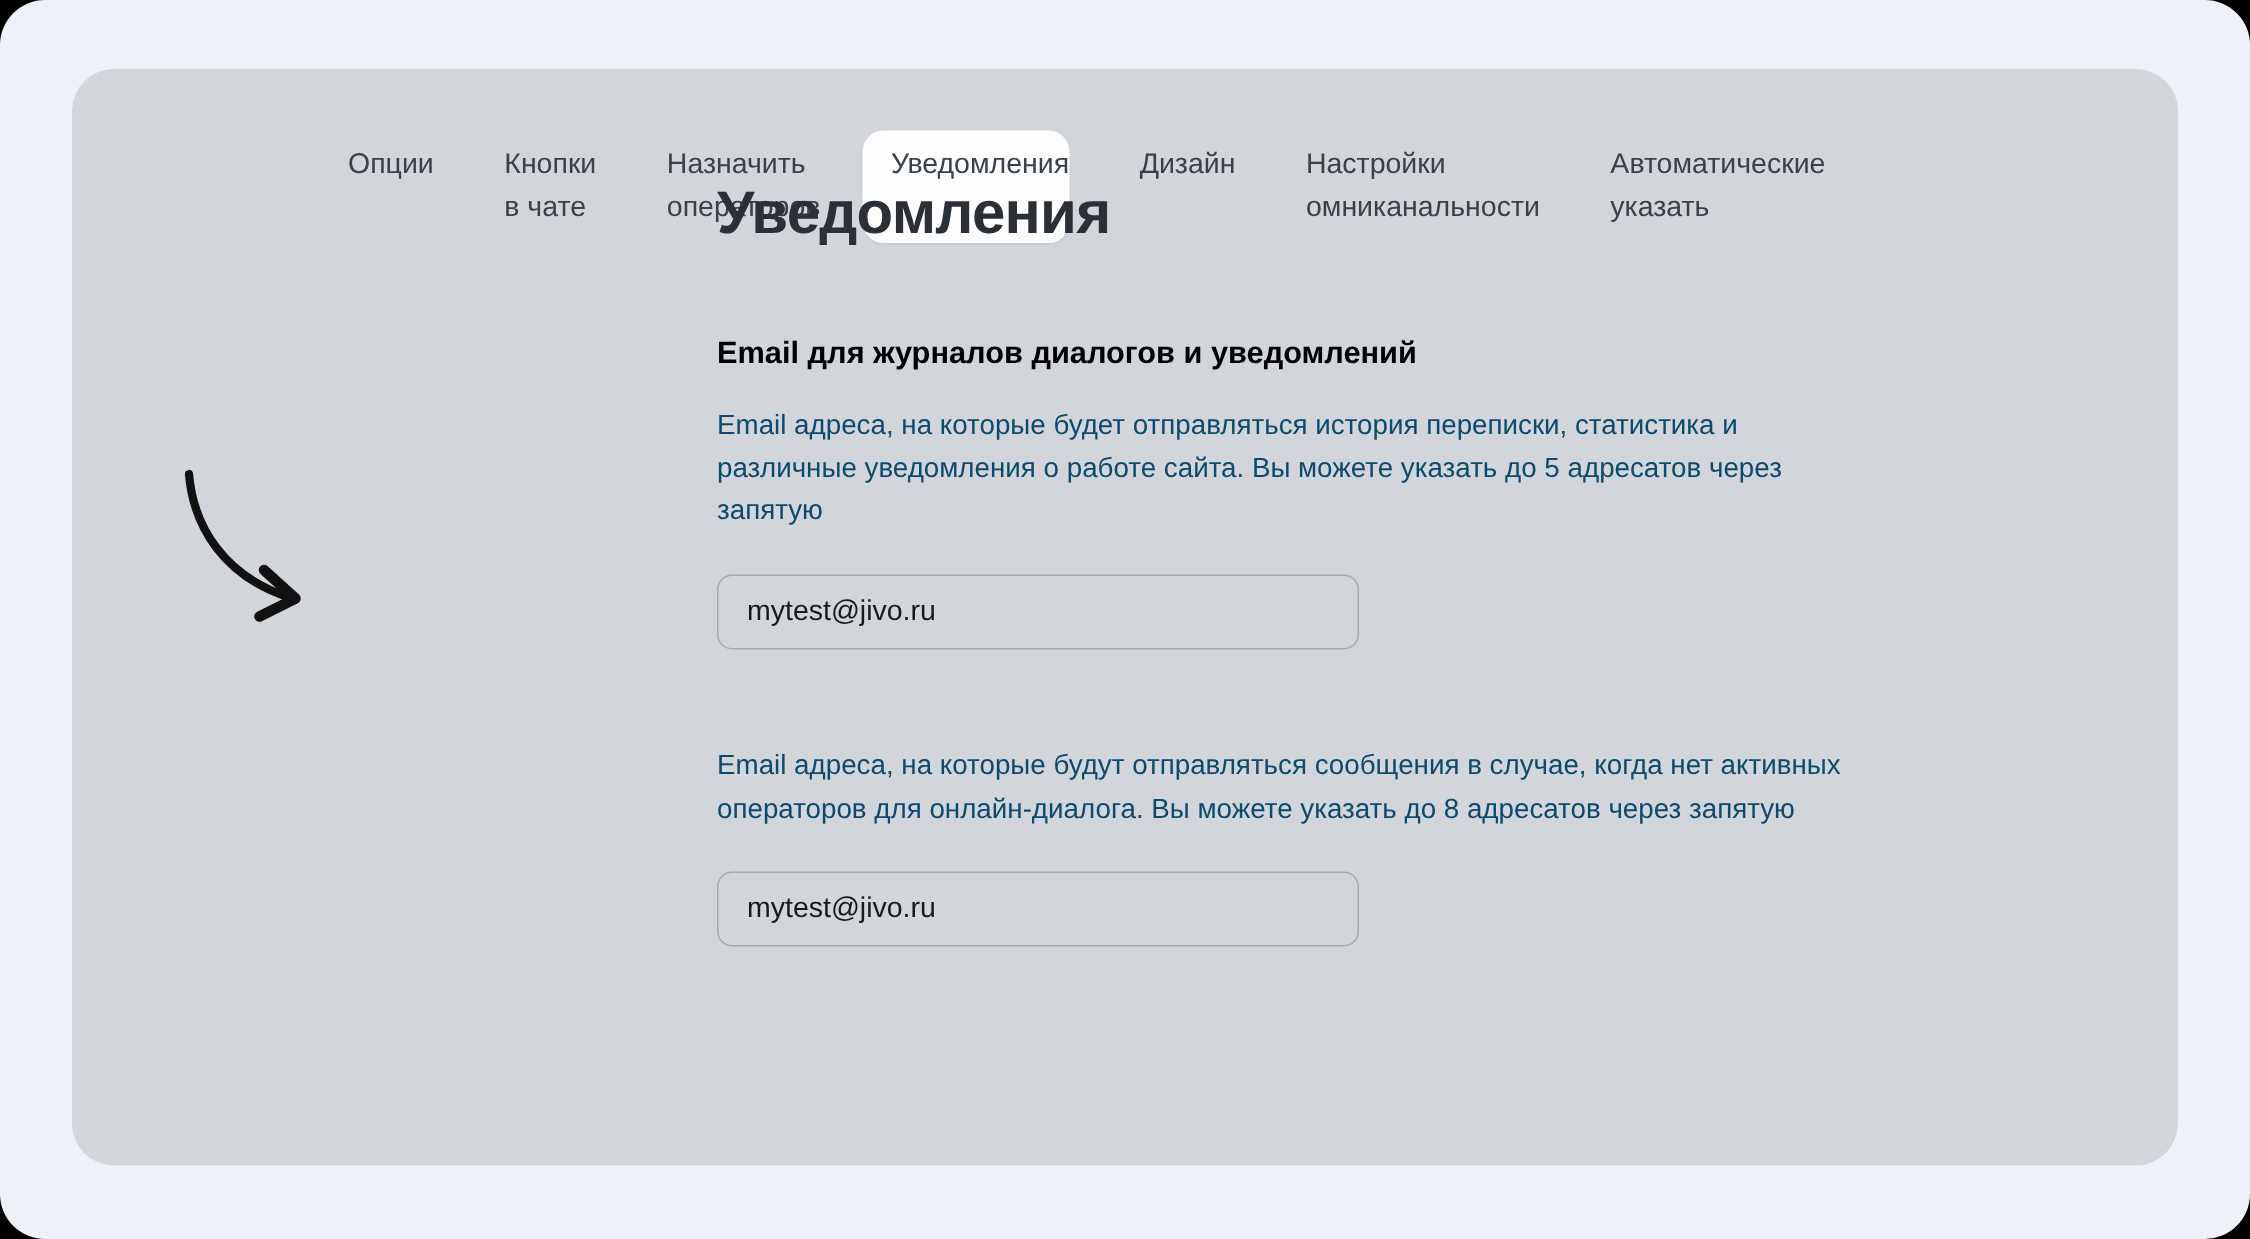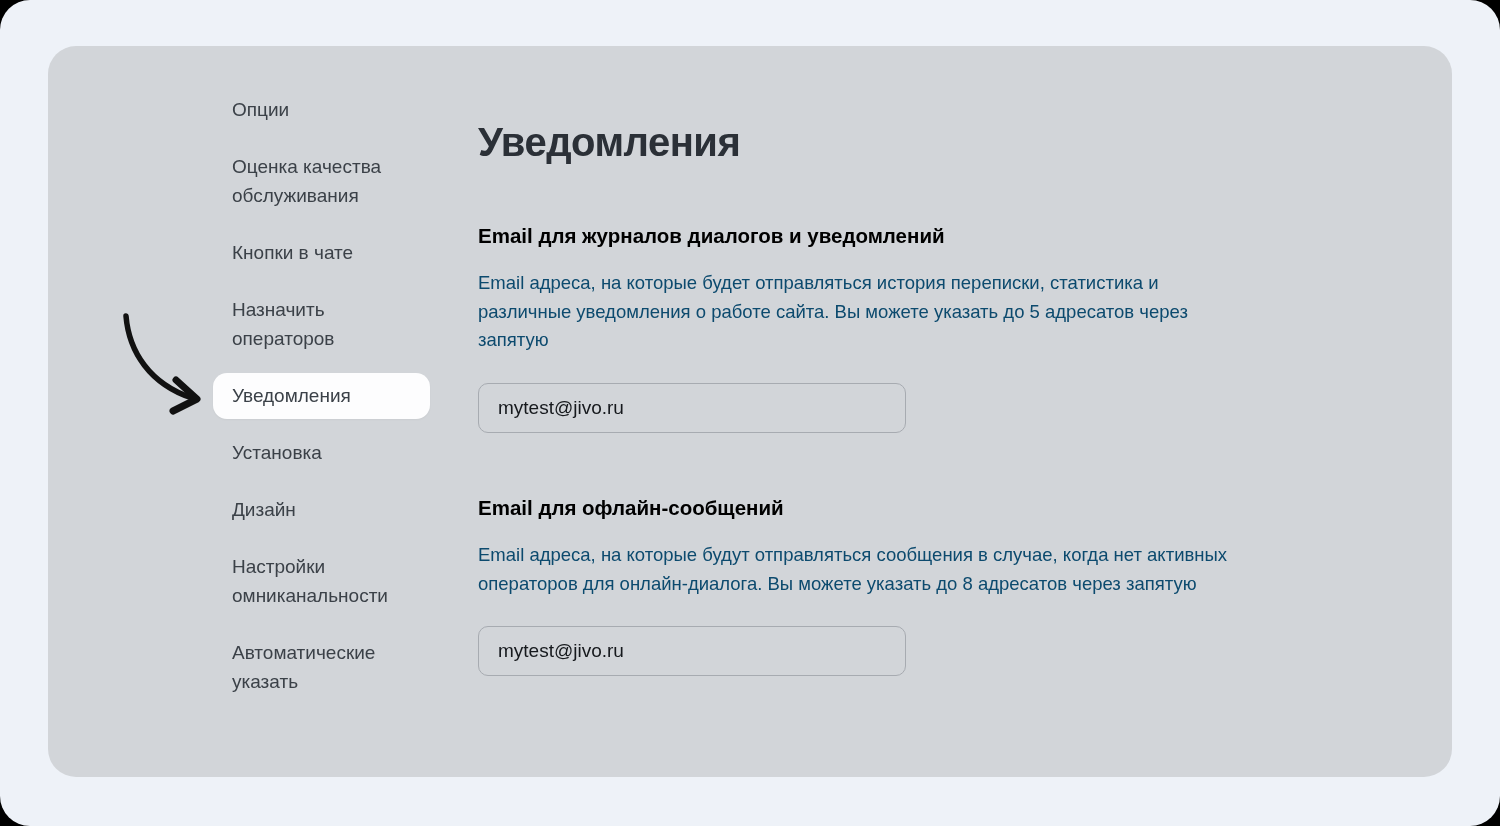--- a/index.html
+++ b/index.html
@@ -21,21 +21,21 @@
     width: 1404px; height: 731px;
     background: #d2d5d9;
     border-radius: 28px;
   }
   
   .sidebar {
     position: absolute;
     left: 165px; top: 49px;
     width: 217px;
     display: flex;
-    flex-direction: column;
+    flex-direction: row;
     gap: 28px;
     font-size: 19px;
     line-height: 29px;
     color: #3b4148;
   }
   .sidebar-item {
     padding-left: 19px;
     cursor: pointer;
   }
   .sidebar-item .label {
@@ -108,33 +108,27 @@
 <body>
 
 <div class="screen">
   <div class="card">
 
     <nav class="sidebar">
       <div class="sidebar-item">
         <span class="label">Опции</span>
       </div>
       <div class="sidebar-item">
-        <span class="label">Оценка качества обслуживания</span>
-      </div>
-      <div class="sidebar-item">
         <span class="label">Кнопки в чате</span>
       </div>
       <div class="sidebar-item">
         <span class="label">Назначить операторов</span>
       </div>
       <div class="sidebar-item active">
         <span class="label">Уведомления</span>
-      </div>
-      <div class="sidebar-item">
-        <span class="label">Установка</span>
       </div>
       <div class="sidebar-item">
         <span class="label">Дизайн</span>
       </div>
       <div class="sidebar-item">
         <span class="label">Настройки омниканальности</span>
       </div>
       <div class="sidebar-item">
         <span class="label">Автоматические указать</span>
       </div>
@@ -148,20 +142,19 @@
     <main class="main">
       <h1 class="page-title">Уведомления</h1>
 
       <section class="section-1">
         <h2 class="section-heading">Email для журналов диалогов и уведомлений</h2>
         <p class="section-desc">Email адреса, на которые будет отправляться история переписки, статистика и различные уведомления о работе сайта. Вы можете указать до 5 адресатов через запятую</p>
         <input class="email-input" type="text" value="mytest@jivo.ru" style="">
       </section>
 
       <section class="section-2">
-        <h2 class="section-heading">Email для офлайн-сообщений</h2>
         <p class="section-desc">Email адреса, на которые будут отправляться сообщения в случае, когда нет активных операторов для онлайн-диалога. Вы можете указать до 8 адресатов через запятую</p>
         <input class="email-input" type="text" value="mytest@jivo.ru" style="">
       </section>
     </main>
 
   </div>
 </div>
 
 </body></html>

